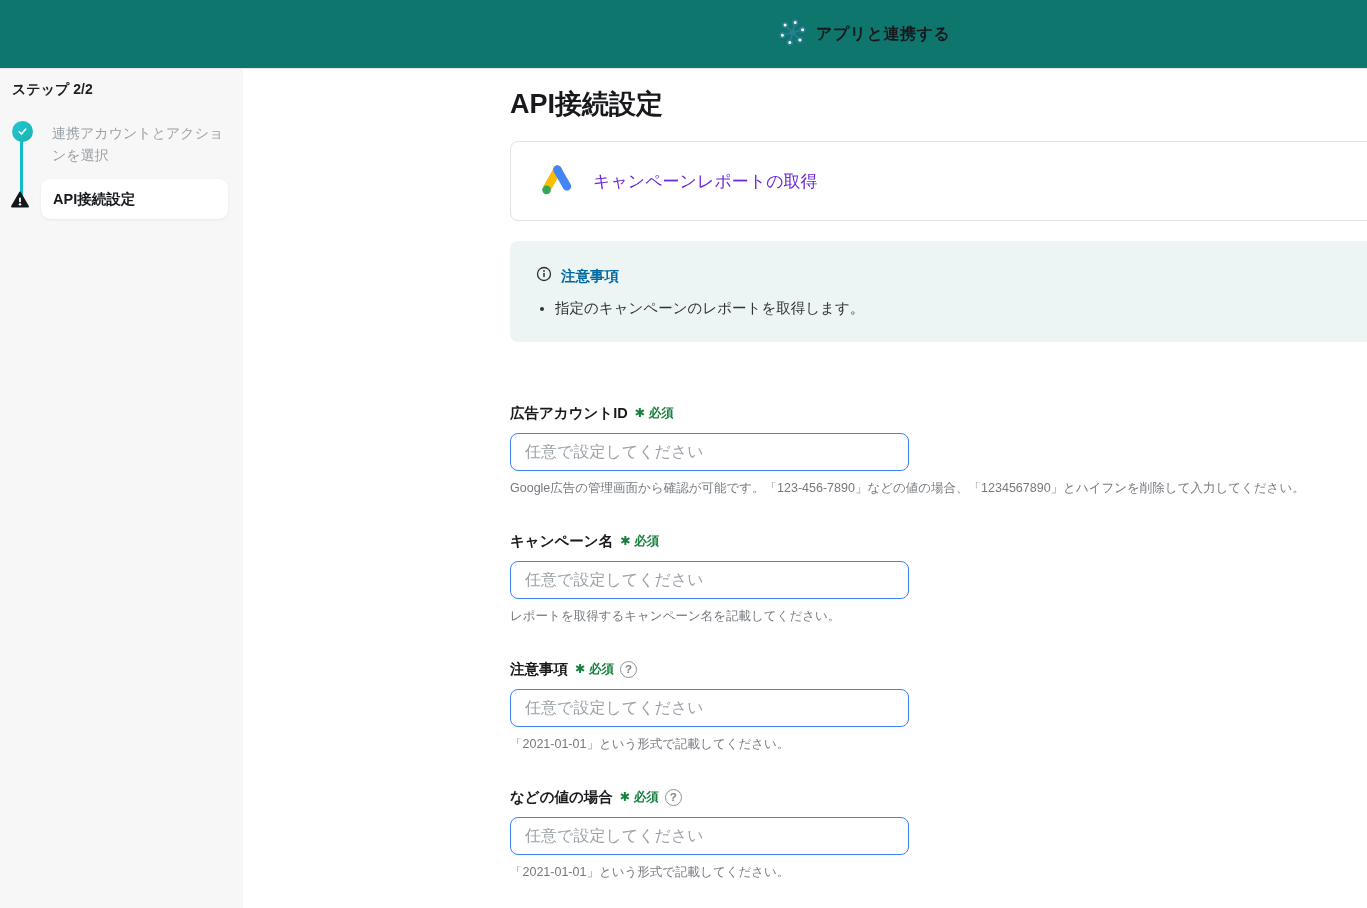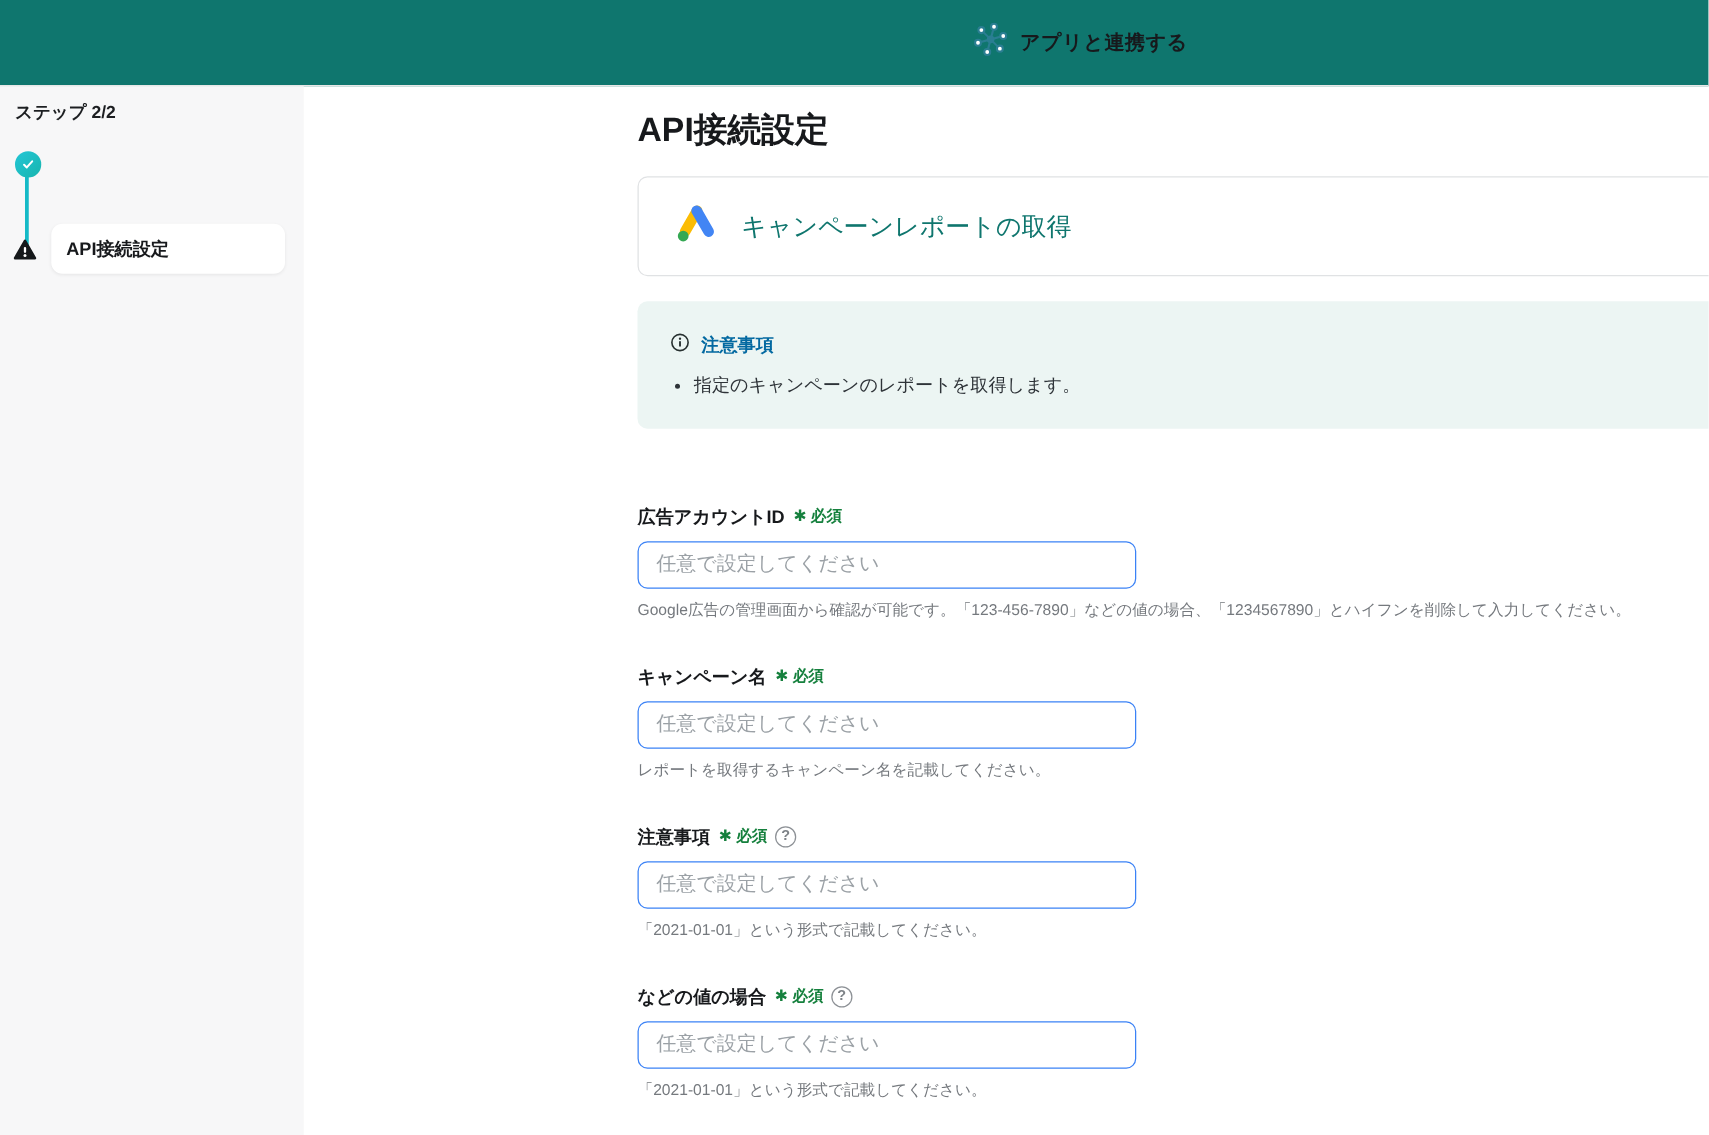--- a/index.html
+++ b/index.html
@@ -22,21 +22,21 @@
   .step2-card { position:absolute; left:41px; top:110px; width:187px; height:40px; background:#fff; border-radius:9px;
     box-shadow:0 1px 3px rgba(0,0,0,.07); display:flex; align-items:center; padding-left:12px; cursor:pointer; }
   .step2-label { font-size:14.5px; font-weight:700; color:#17191c; }
   .warn-icon { position:absolute; left:10px; top:121px; width:20px; height:20px; }
 
   
   .main-col { position:absolute; left:510px; top:69px; width:1210px; height:839px; }
   .page-title { position:absolute; top:17px; left:0; font-size:27px; font-weight:700; color:#17191c; }
   .app-card { position:absolute; top:72px; left:0; width:1210px; height:80px; border:1px solid #e0e2e4; border-radius:8px;
     background:#fff; display:flex; align-items:center; padding-left:28px; gap:17px; }
-  .app-card-label { font-size:20px; color:#0f766e; }
+  .app-card-label { font-size:17px; color:#6d28d9; }
 
   .notice { position:absolute; top:172px; left:0; width:1210px; background:#ecf5f3; border-radius:8px; padding:25px 26px 24px 26px; }
   .notice-title-row { display:flex; align-items:center; gap:9px; }
   .notice-title { font-size:14.5px; font-weight:700; color:#0369a1; }
   .notice-list { margin-top:12px; padding-left:19px; }
   .notice-list li { font-size:14.5px; color:#2e3338; line-height:20px; }
 
   .form { position:absolute; top:334px; left:0; width:900px; }
   .field { margin-bottom:34px; }
   .field-label-row { display:flex; align-items:center; height:20px; }
@@ -82,20 +82,21 @@
 
   <div class="sidebar">
     <div class="step-header">ステップ 2/2</div>
     <div class="tl-line"></div>
 
     <div class="check-circle">
       <svg width="13" height="13" viewBox="0 0 24 24">
         <path d="M6 12.5l4 4 8-9" stroke="#fff" stroke-width="3" fill="none" stroke-linecap="round" stroke-linejoin="round"></path>
       </svg>
     </div>
+    <div class="step1-label">連携アカウントとアクションを選択</div>
 
     <span class="warn-icon">
       <svg width="20" height="20" viewBox="0 0 24 24">
         <path d="M12 3.2 L21.5 19.8 H2.5 Z" fill="#15181b" stroke="#15181b" stroke-width="2.5" stroke-linejoin="round"></path>
         <rect x="10.9" y="9" width="2.2" height="5.8" rx="1.1" fill="#fff"></rect>
         <circle cx="12" cy="17.2" r="1.45" fill="#fff"></circle>
       </svg>
     </span>
     <div class="step2-card">
       <span class="step2-label">API接続設定</span>

